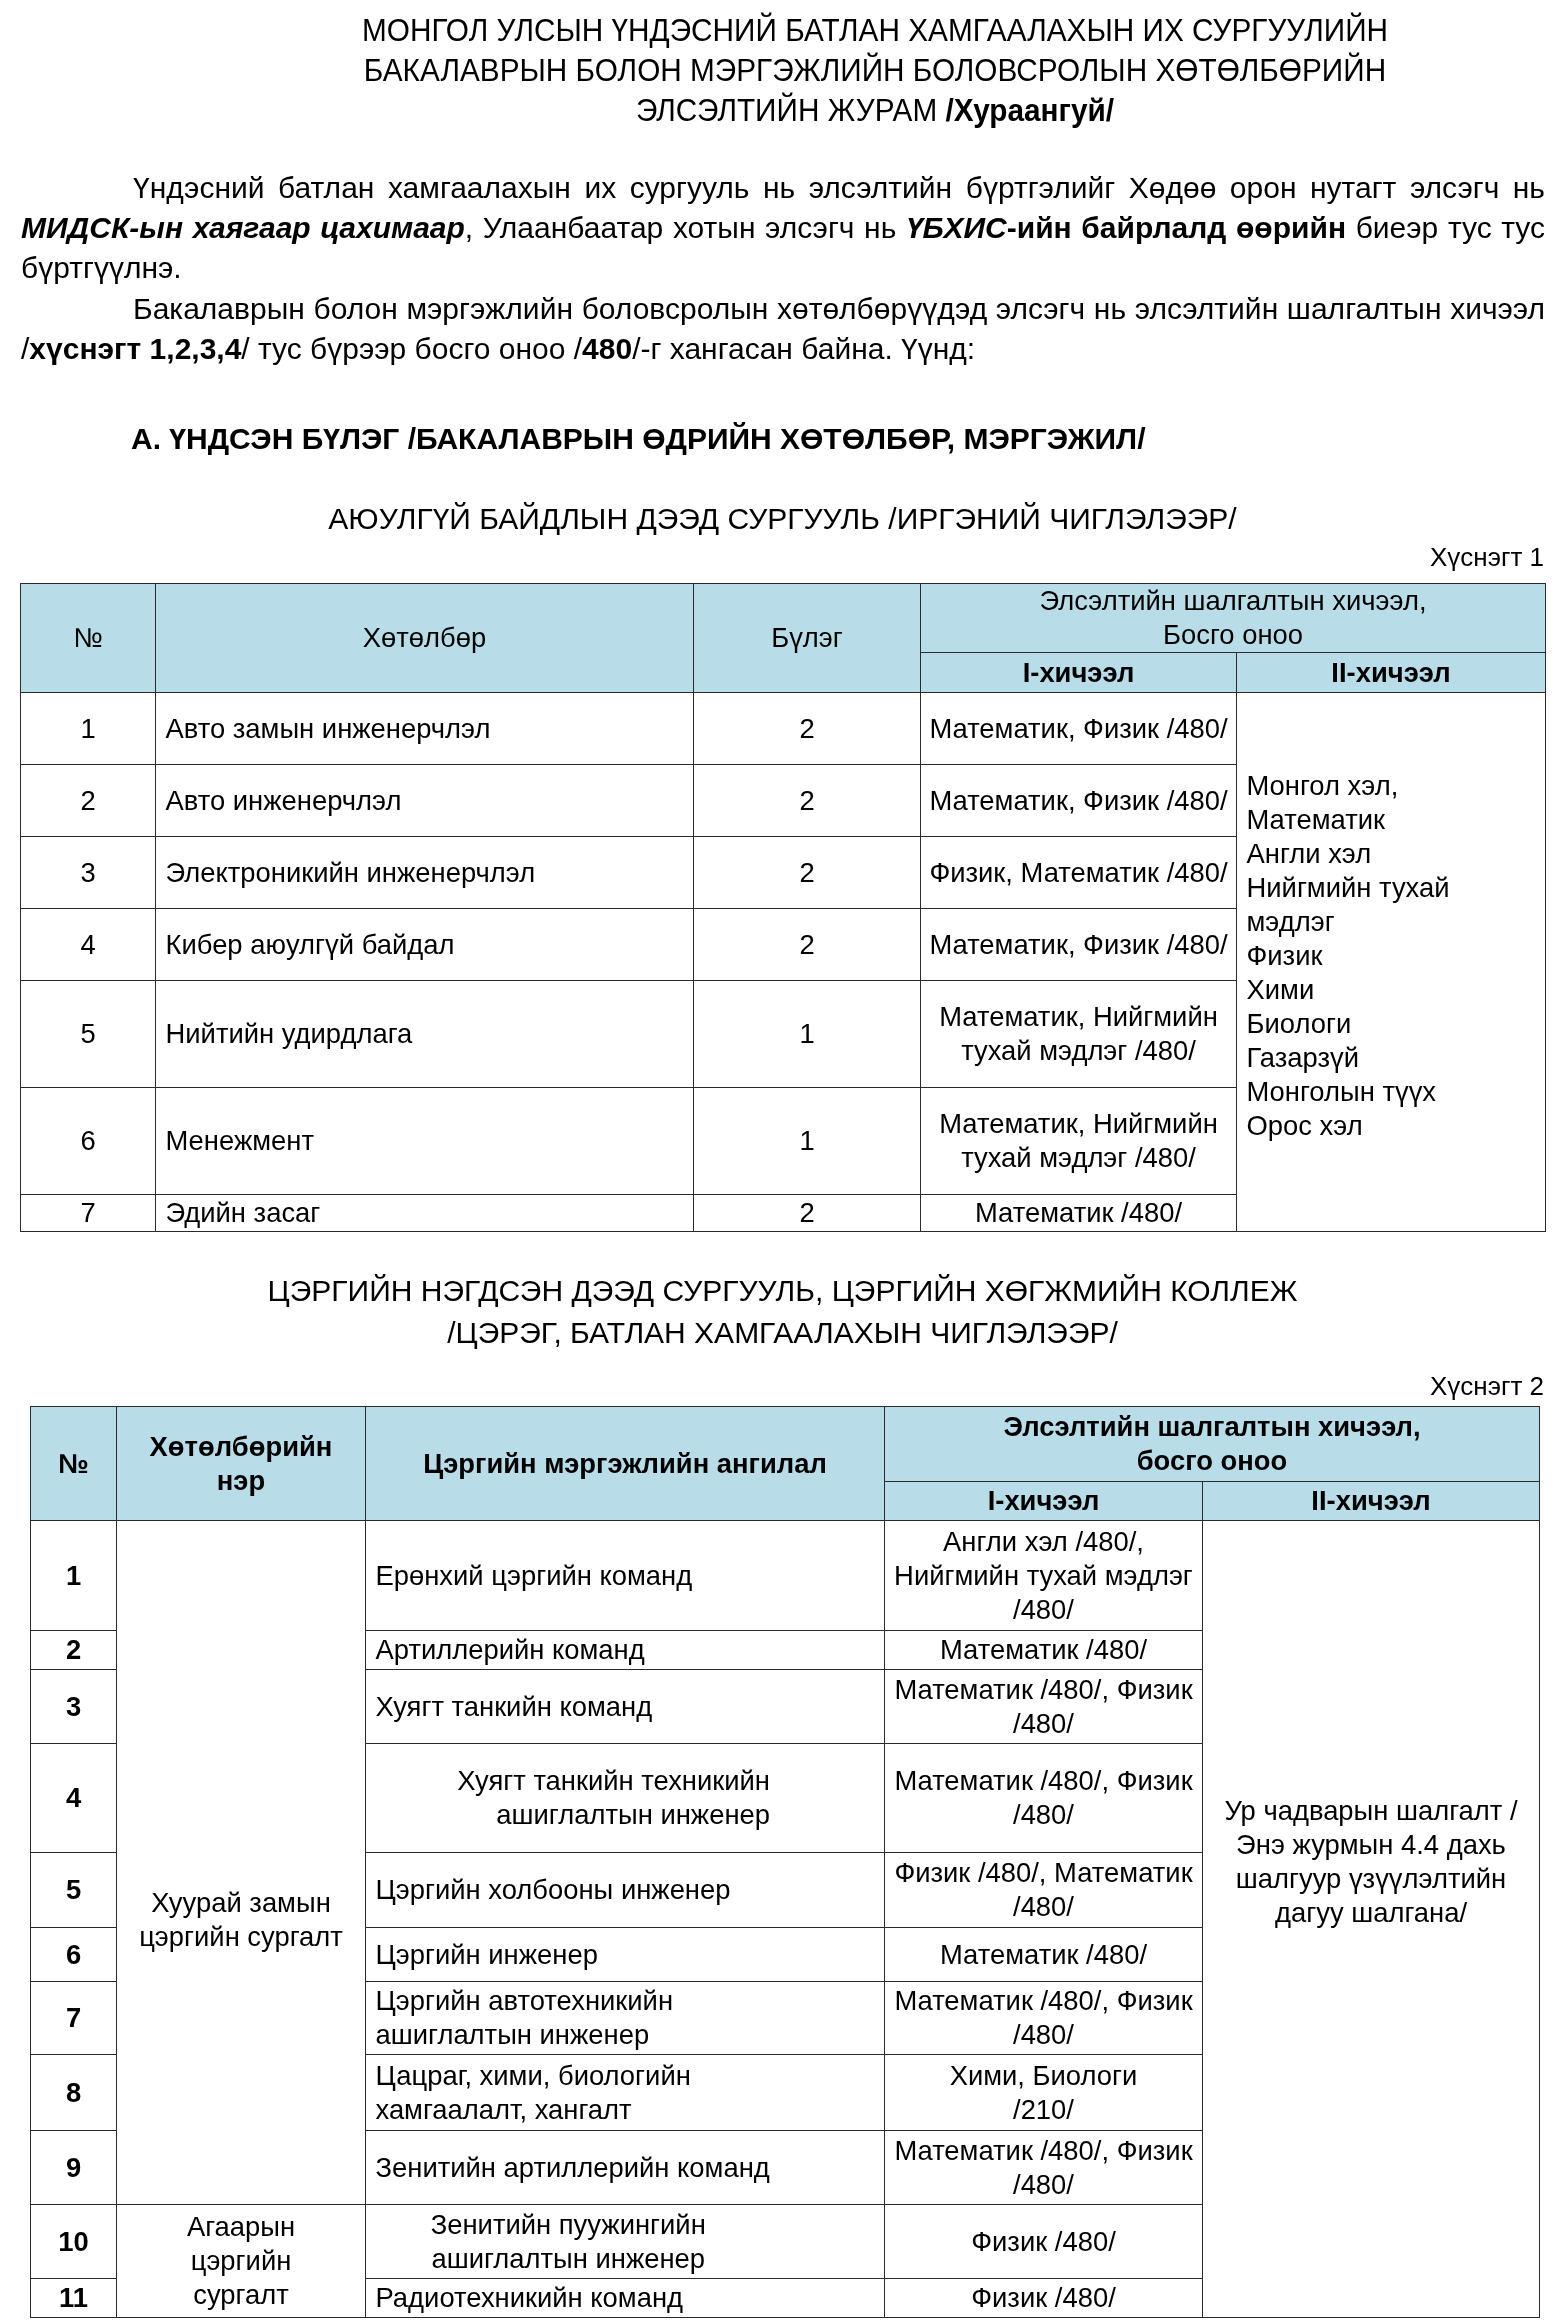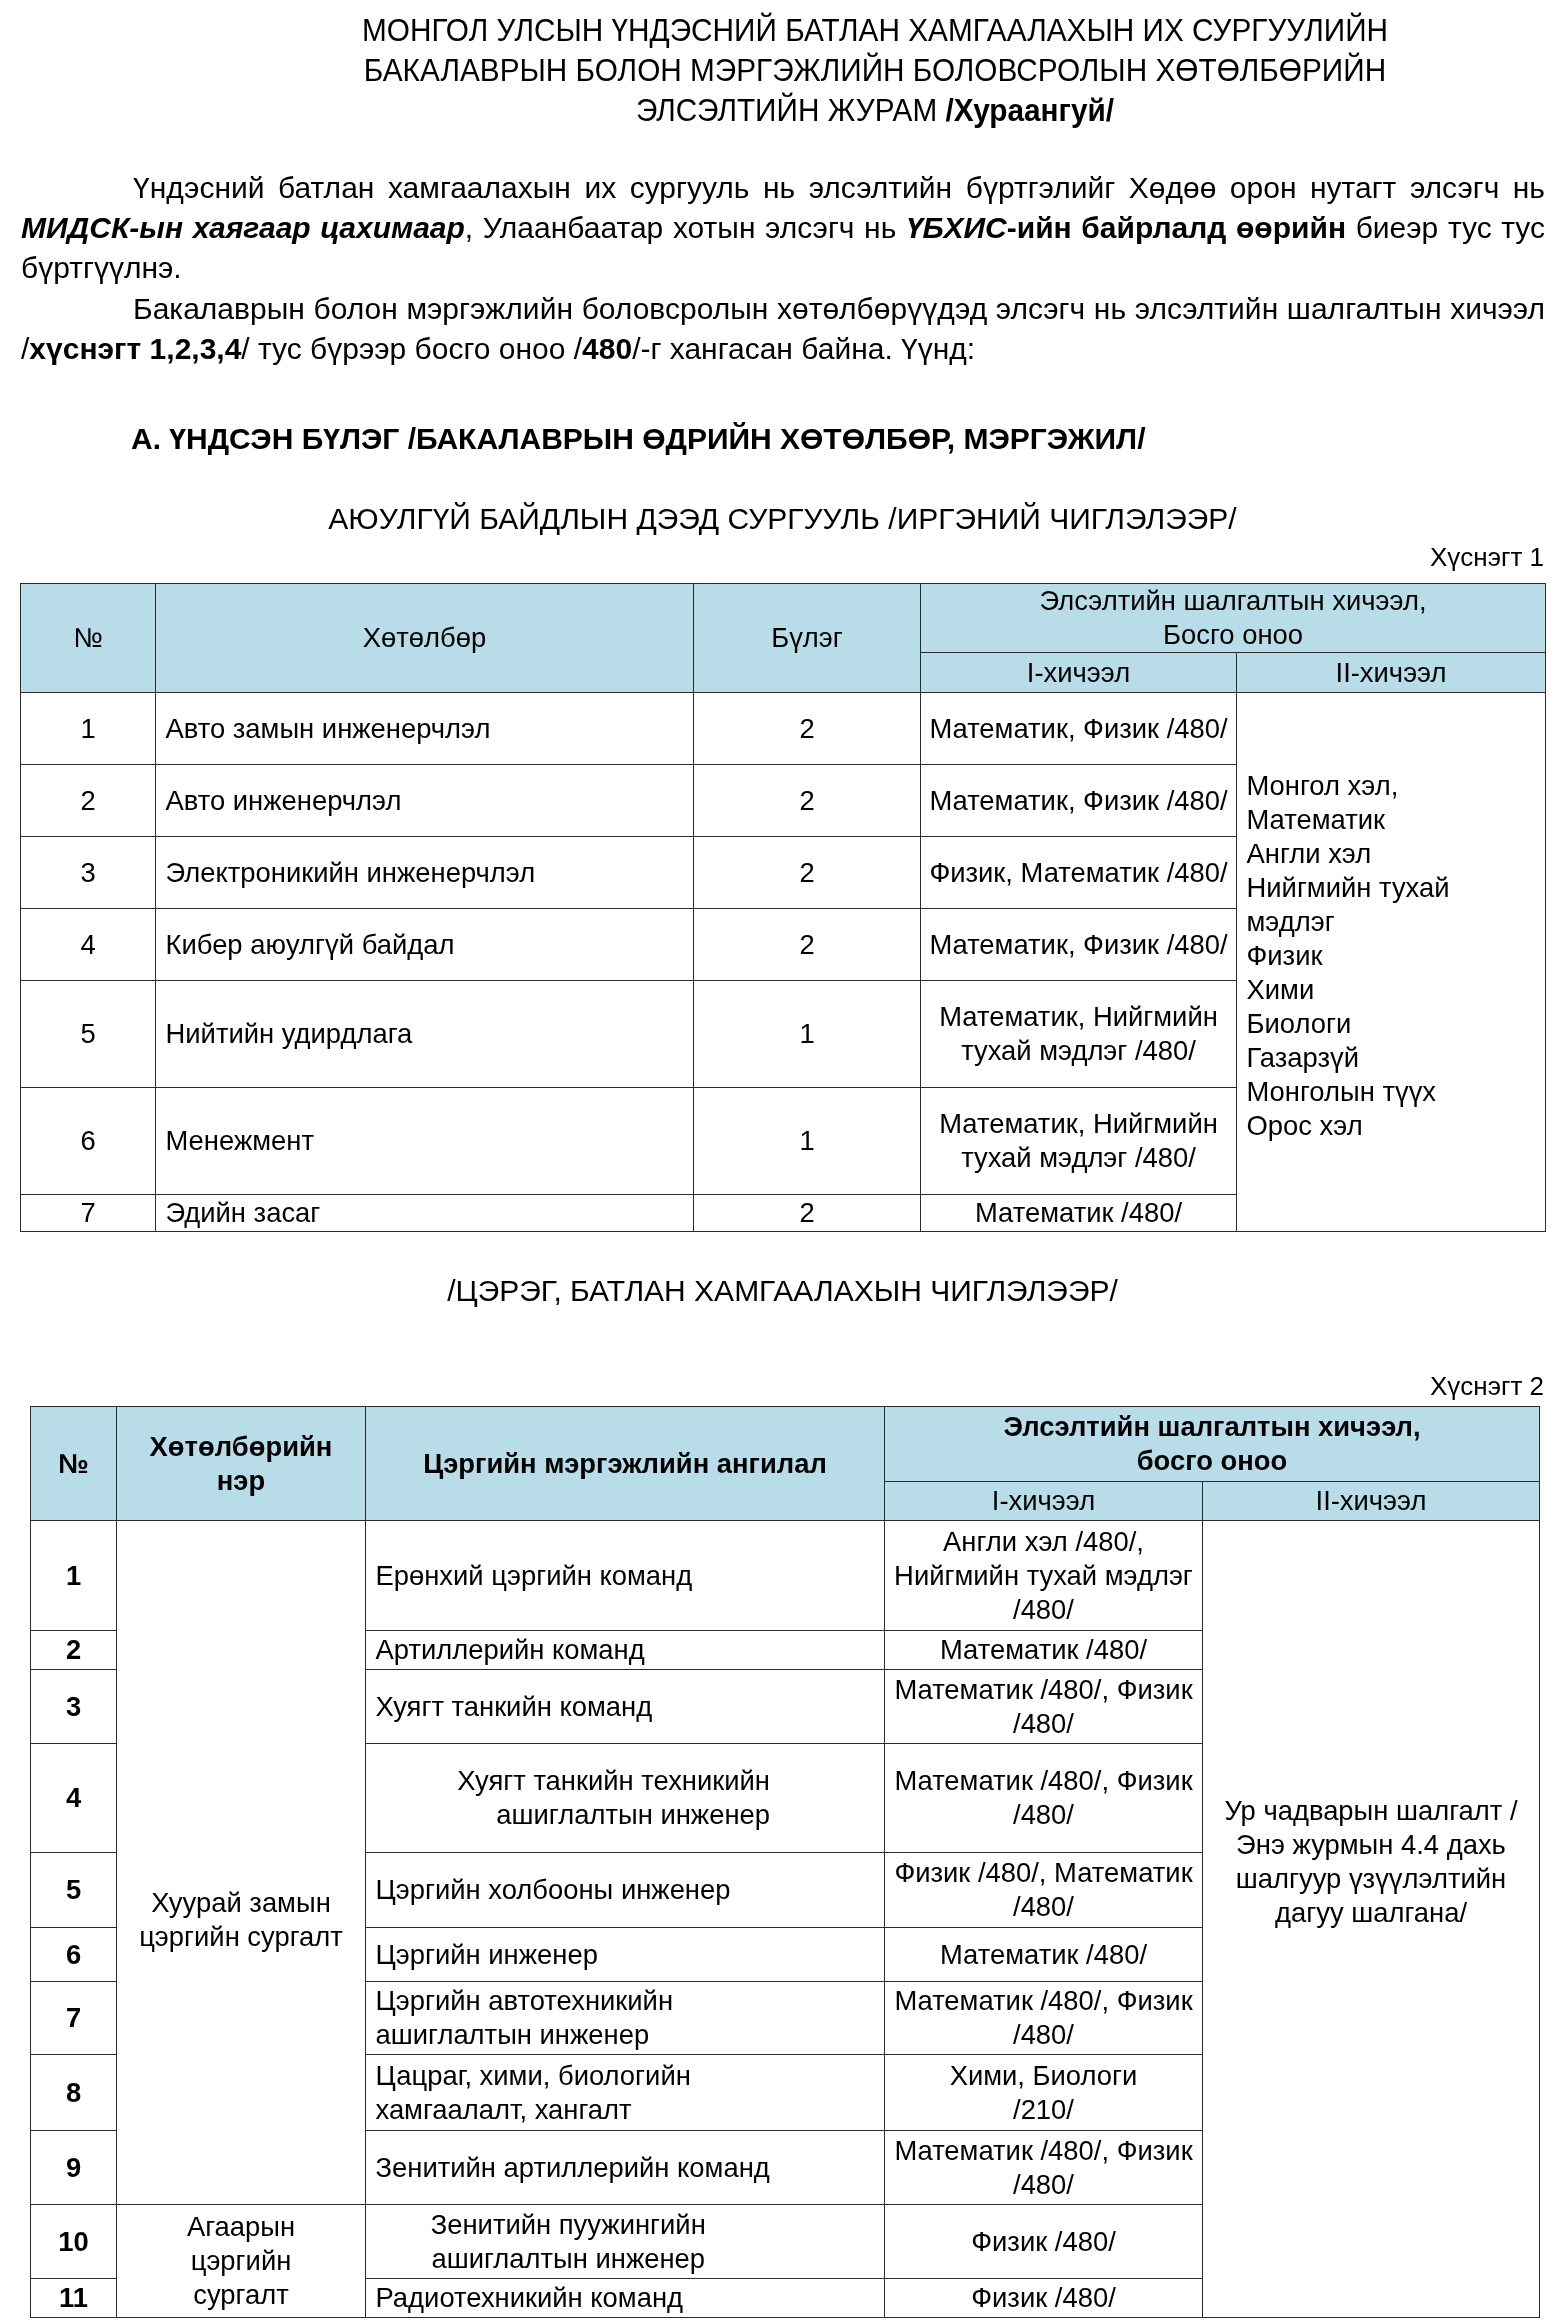--- a/index.html
+++ b/index.html
@@ -25,21 +25,21 @@
 
   table.grid {
     position: absolute; border-collapse: collapse; table-layout: fixed;
     font-size: 27.4px; line-height: 34px;
   }
   table.grid td, table.grid th {
     border: 1.9px solid #2b2b2b; padding: 0 5.7px; vertical-align: middle; overflow: hidden;
   }
   table.grid th { background: #b8dde8; font-weight: normal; text-align: center; }
   table.grid.t2 th { font-weight: bold; }
-  table.grid th.sub { font-weight: normal; }
+  table.grid th.sub { font-weight: bold; }
   .c { text-align: center; }
   .l { text-align: left; padding-left: 9.5px !important; }
   .bold { font-weight: bold; }
 </style>
 </head>
 <body>
 
 <div class="abs title">
   <div>МОНГОЛ УЛСЫН ҮНДЭСНИЙ БАТЛАН ХАМГААЛАХЫН ИХ СУРГУУЛИЙН</div>
   <div>БАКАЛАВРЫН БОЛОН МЭРГЭЖЛИЙН БОЛОВСРОЛЫН ХӨТӨЛБӨРИЙН</div>
@@ -128,20 +128,21 @@
   <tr style="height:37px;">
     <td class="c">7</td>
     <td class="l">Эдийн засаг</td>
     <td class="c">2</td>
     <td class="c">Математик /480/</td>
   </tr>
 </tbody>
   </table>
 
 <div class="abs subheading" style="top:1270px;">
+  <div>ЦЭРГИЙН НЭГДСЭН ДЭЭД СУРГУУЛЬ, ЦЭРГИЙН ХӨГЖМИЙН КОЛЛЕЖ</div>
   <div>/ЦЭРЭГ, БАТЛАН ХАМГААЛАХЫН ЧИГЛЭЛЭЭР/</div>
 </div>
 <div class="abs table-label" style="top:1368px;">Хүснэгт 2</div>
 
 <table class="grid t2" style="left:30px; top:1406px; width:1508px;">
   <colgroup>
     <col style="width:86px">
       <col style="width:249px">
       <col style="width:519px">
       <col style="width:318px">

